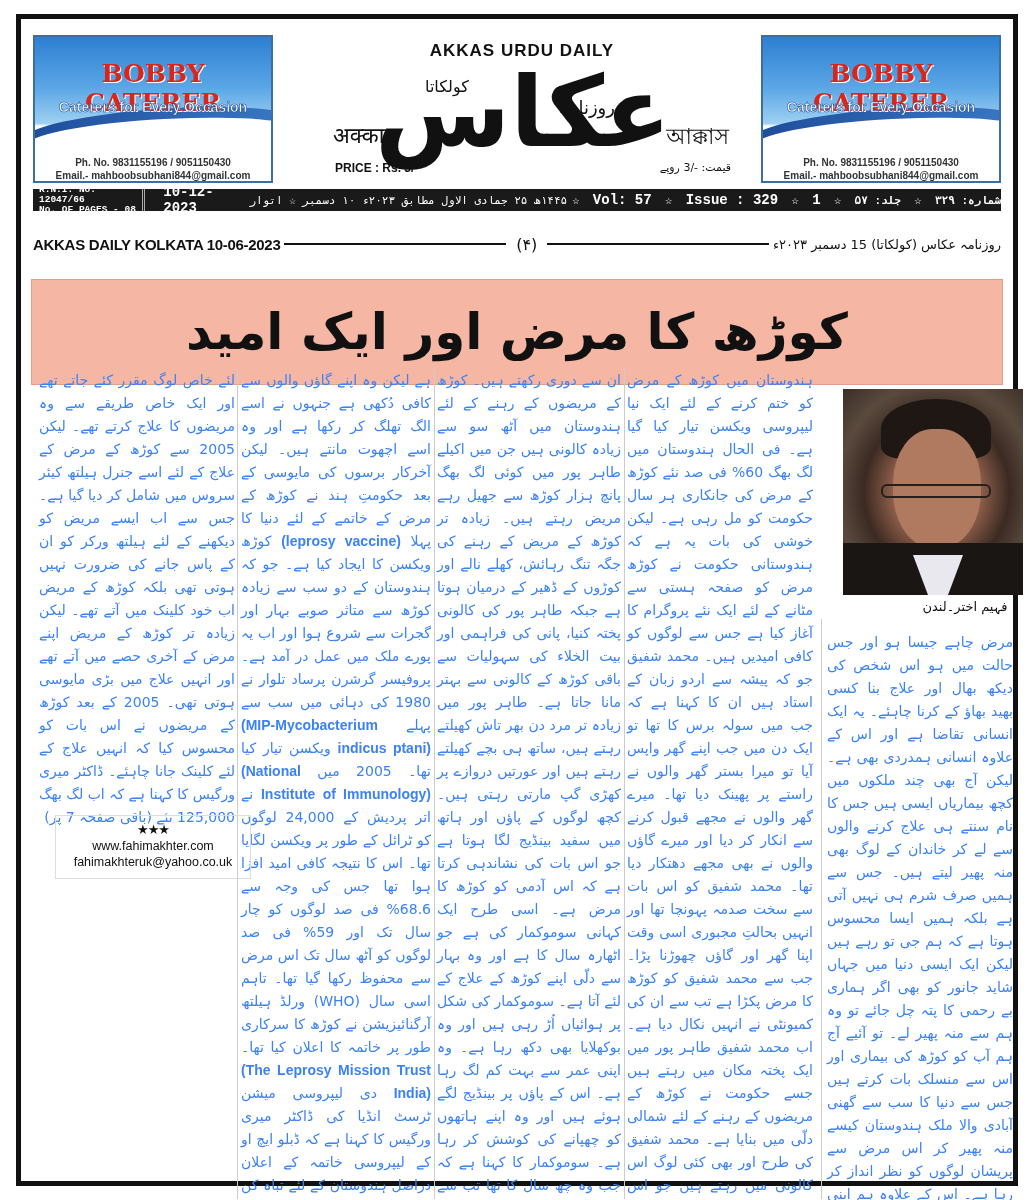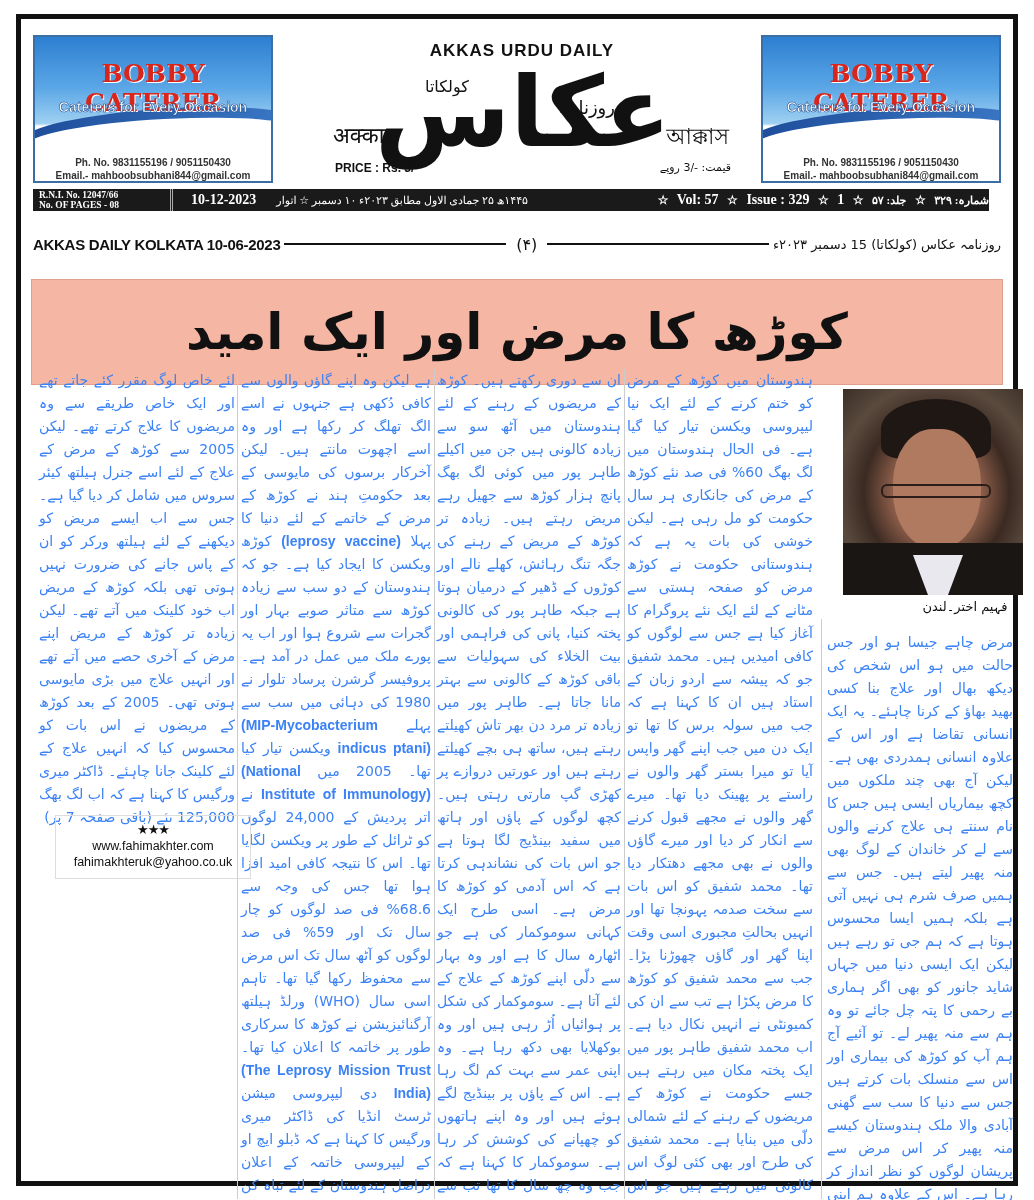--- a/index.html
+++ b/index.html
@@ -62,23 +62,23 @@
   }
   .mast-roznama {
     position: absolute; right: 146px; top: 62px; font-size: 18px; direction: rtl;
   }
   .mast-hindi { position: absolute; left: 50px; top: 84px; font-size: 22px; }
   .mast-bengali { position: absolute; right: 32px; top: 84px; font-size: 22px; }
   .mast-price { position: absolute; left: 52px; top: 126px; font-family: "Liberation Sans", sans-serif; font-weight: bold; font-size: 12px; }
   .mast-price-urdu { position: absolute; right: 30px; top: 126px; font-size: 11px; direction: rtl; }
 
   .info-strip {
-    position: absolute; left: 12px; right: 24px; top: 170px; height: 22px;
+    position: absolute; left: 12px; right: 12px; top: 170px; height: 22px;
     background: #1a1a1a; color: #fff; display: flex; align-items: center;
-    font-family: Liberation Serif, serif;
+    font-family: Liberation Mono, monospace;
   }
   .rni {
     width: 140px; font-size: 9.5px; line-height: 10px; font-weight: bold; padding-left: 6px;
     border-right: 3px double #aaa; height: 100%; display: flex; flex-direction: column; justify-content: center;
   }
   .strip-date { font-weight: bold; font-size: 14px; padding-left: 18px; }
   .strip-urdu { font-size: 11px; padding-left: 20px; direction: rtl; white-space: nowrap; }
   .strip-meta { margin-left: auto; font-weight: bold; font-size: 14px; padding-right: 0; white-space: nowrap; }
   .strip-meta .star { font-size: 12px; padding: 0 5px; }
 

